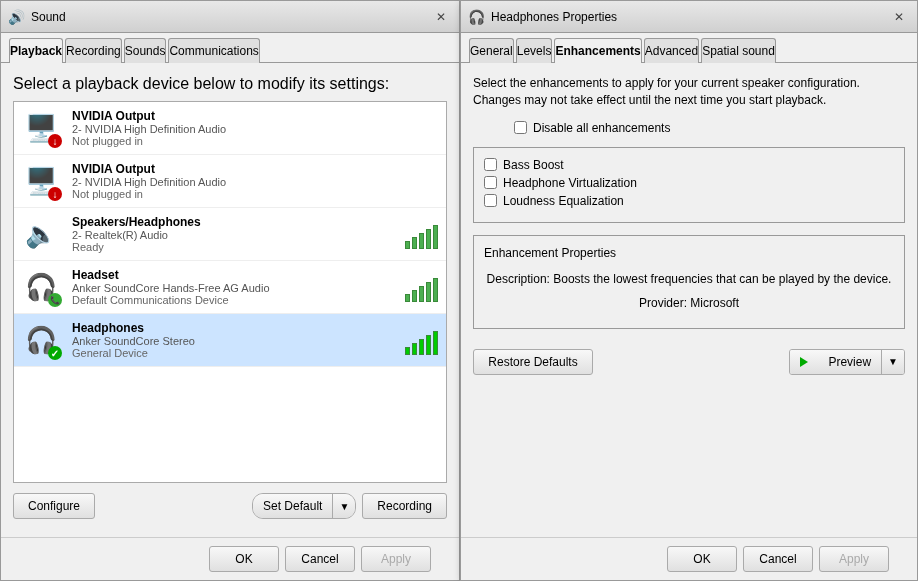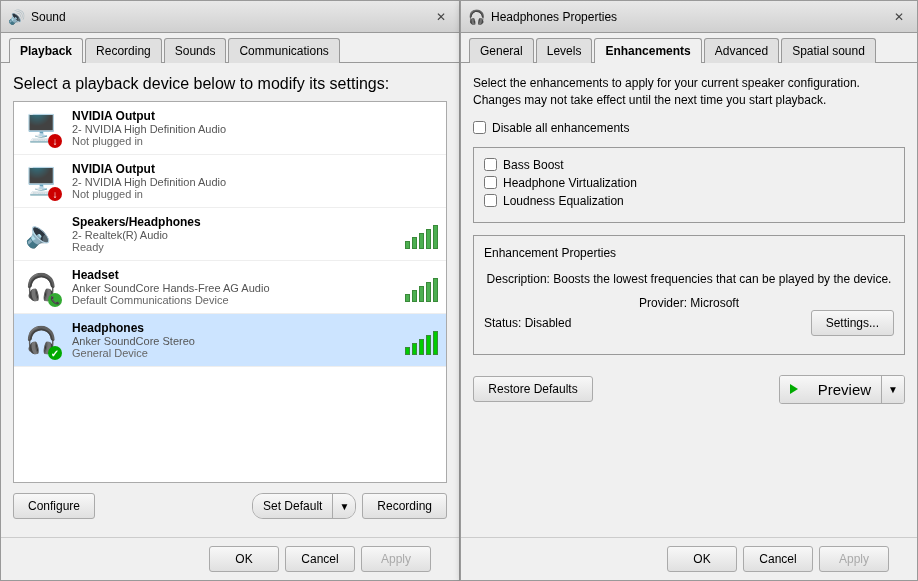--- a/index.html
+++ b/index.html
@@ -76,21 +76,21 @@
 
     
     .tabs {
       display: flex;
       background: #f0f0f0;
       border-bottom: 1px solid #999;
       padding: 4px 8px 0;
     }
 
     .tab {
-      padding: 5px 10px;
+      padding: 5px 0;
       border: 1px solid transparent;
       border-bottom: none;
       cursor: pointer;
       font-size: 12px;
       background: #e0e0e0;
       margin-right: 2px;
       border-radius: 3px 3px 0 0;
       border-color: #999 #999 transparent;
       position: relative;
       bottom: -1px;
@@ -277,20 +277,21 @@
     .checkbox-row input[type="checkbox"] {
       margin: 0;
     }
 
     .checkbox-label {
       font-size: 12px;
     }
 
     .sep-checkbox {
       margin-bottom: 10px;
+      margin-left: 41px;
     }
 
     .enhancement-props {
       border: 1px solid #999;
       padding: 10px;
       margin-bottom: 12px;
     }
 
     .enhancement-props-title {
       font-size: 12px;
@@ -301,21 +302,21 @@
     .enhancement-desc-text {
       font-size: 12px;
       text-align: center;
       margin-bottom: 10px;
       color: #000;
     }
 
     .enhancement-meta {
       display: flex;
       flex-direction: column;
-      gap: 0;
+      gap: 8px;
       margin-bottom: 8px;
     }
 
     .meta-row {
       display: flex;
       align-items: center;
       gap: 6px;
       justify-content: center;
     }
 
@@ -326,21 +327,21 @@
       overflow: hidden;
     }
 
     .preview-btn-main {
       display: flex;
       align-items: center;
       gap: 20px;
       padding: 5px 10px;
       background: linear-gradient(to bottom, #f8f8f8, #e0e0e0);
       cursor: pointer;
-      font-size: 15px;
+      font-size: 12px;
       border: none;
       border-right: 1px solid #aaa;
     }
 
     .preview-btn-arrow {
       padding: 5px 6px;
       background: linear-gradient(to bottom, #f8f8f8, #e0e0e0);
       cursor: pointer;
       font-size: 10px;
       border: none;
@@ -519,24 +520,20 @@
         <label class="checkbox-label" for="loudness-eq">Loudness Equalization</label>
       </div>
     </div>
 
     <div class="enhancement-props">
       <div class="enhancement-props-title">Enhancement Properties</div>
       <div class="enhancement-desc-text">Description: Boosts the lowest frequencies that can be played by the device.</div>
       <div class="enhancement-meta">
         <div class="meta-row">
           <span>Provider: Microsoft</span>
-        </div>
-        <div class="meta-row" style="justify-content:space-between;">
-          <span>Status: Disabled</span>
-          <button class="btn" style="min-width:80px;">Settings...</button>
         </div>
       </div>
     </div>
 
     <div style="display:flex; align-items:center; gap:8px; margin-top:8px;">
       <button class="btn" style="min-width:120px;">Restore Defaults</button>
       <div class="spacer"></div>
       <div class="preview-btn-group">
         <button class="preview-btn-main">
           <div class="play-icon"></div>

